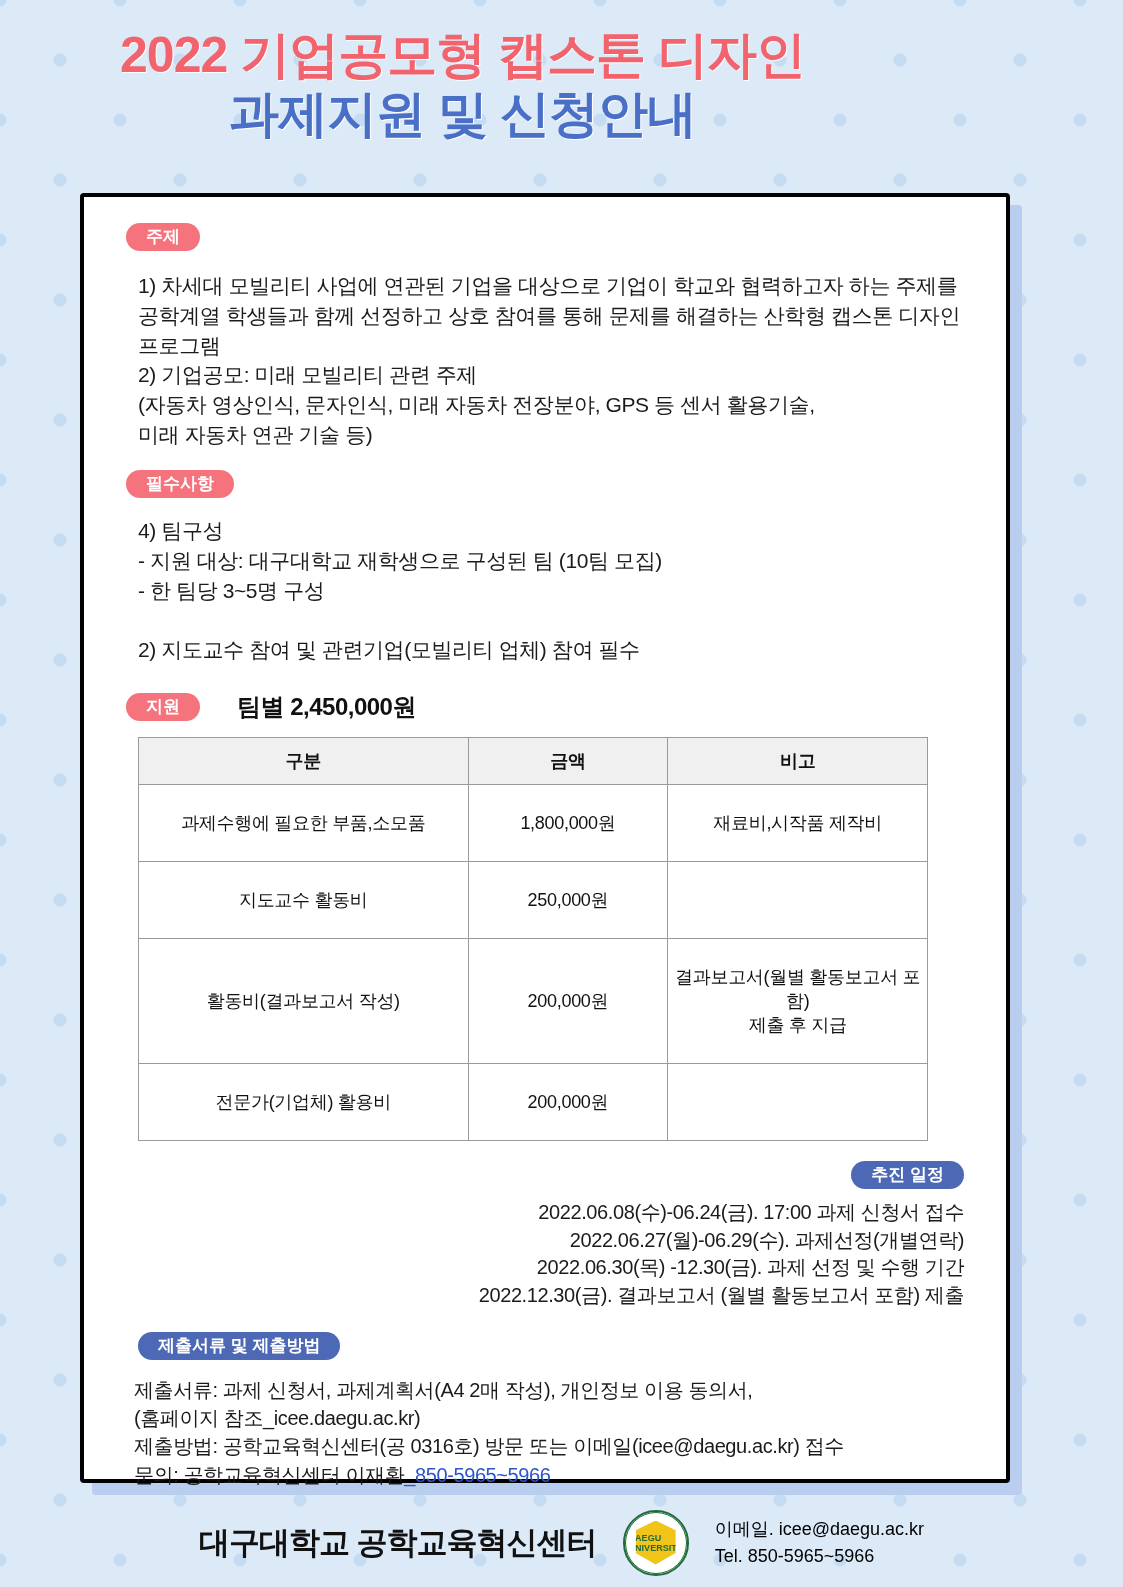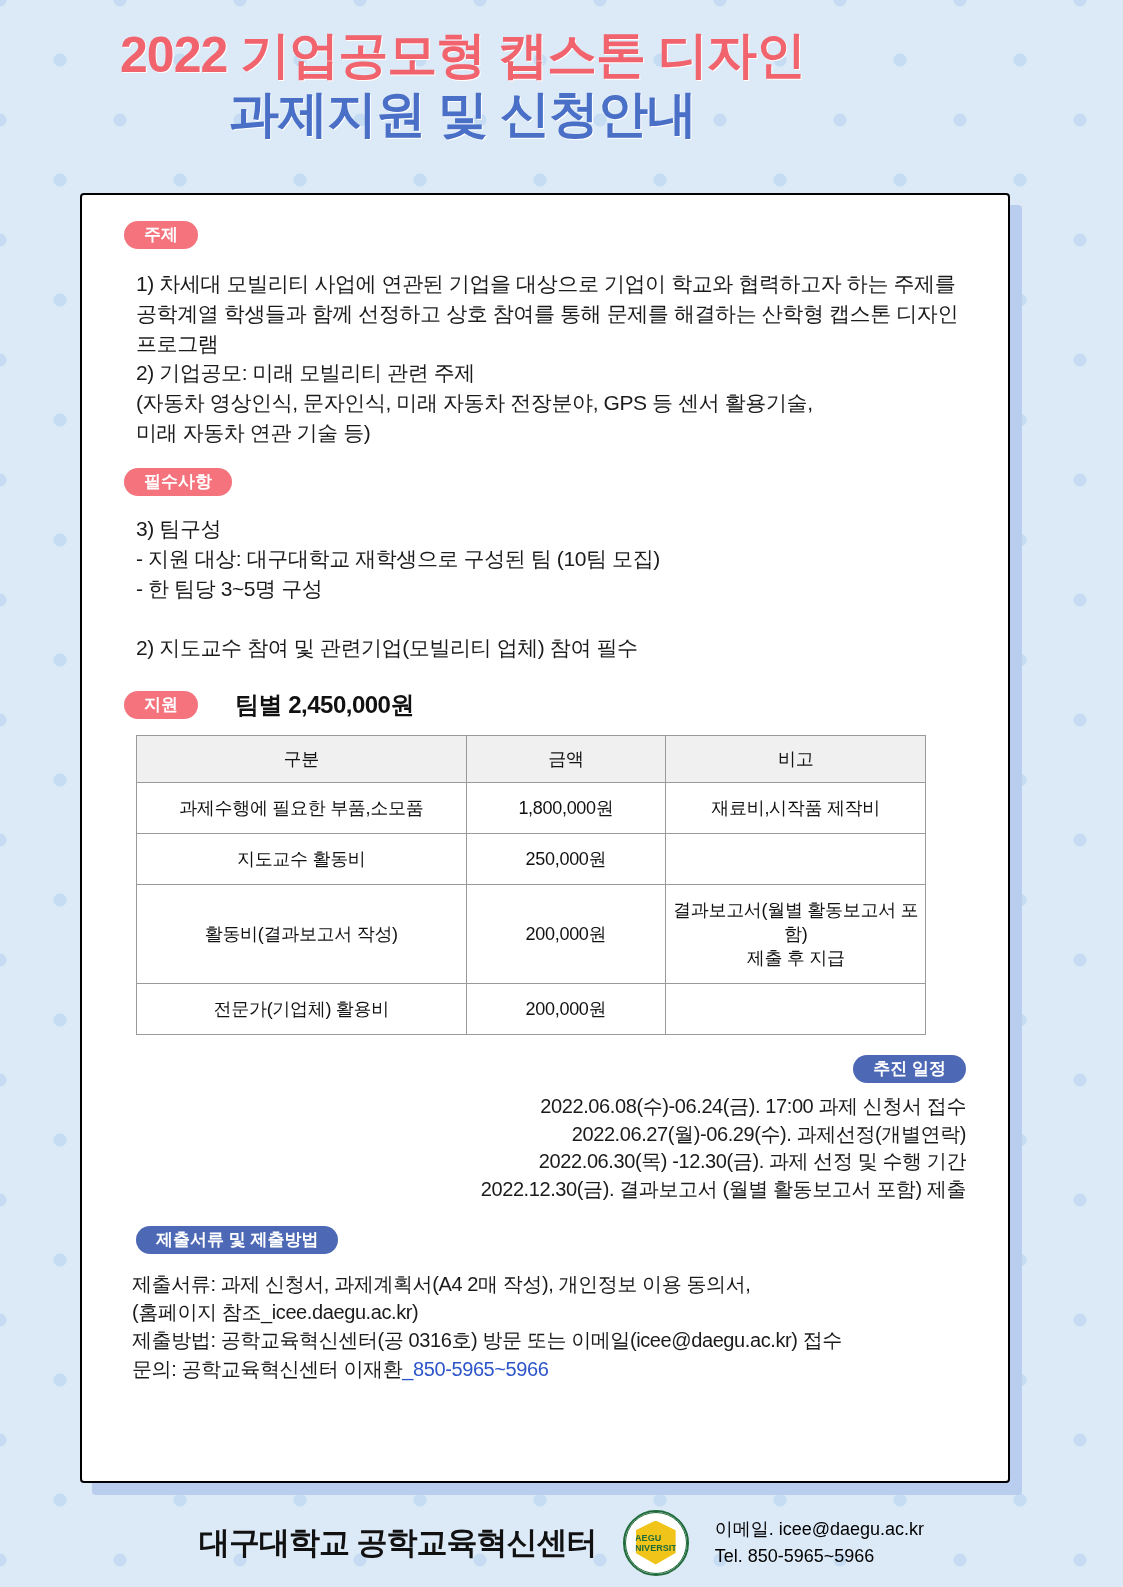--- a/index.html
+++ b/index.html
@@ -56,21 +56,21 @@
     background: #b9cdee;
     border-radius: 4px;
   }
   .card {
     position: absolute;
     left: 80px;
     top: 193px;
     width: 930px;
     height: 1290px;
     background: #ffffff;
-    border: 2px solid #000000;
+    border: 4px solid #000000;
     border-radius: 4px;
     padding: 26px 42px 10px 42px;
   }
 
   .pill {
     display: inline-block;
     color: #ffffff;
     font-size: 17px;
     font-weight: bold;
     border-radius: 16px;
@@ -111,26 +111,26 @@
     margin-top: 14px;
     margin-left: 12px;
     width: 790px;
     background: #fff;
   }
   table.fund th, table.fund td {
     border: 1px solid #9a9a9a;
     text-align: center;
     font-size: 18px;
     color: #111;
-    padding: 13px 6px;
+    padding: 26px 6px;
     letter-spacing: -0.3px;
   }
   table.fund th {
     background: #f0f0f0;
-    font-weight: normal;
+    font-weight: bold;
     padding: 11px 6px;
   }
   .col1 { width: 330px; }
   .col2 { width: 200px; }
   .col3 { width: 260px; }
 
   .sched-list p { margin: 0; font-size: 20px; color: #1b1b1b; line-height: 1.38; letter-spacing: -0.4px; }
 
   .docs p { margin: 0; font-size: 20px; color: #1b1b1b; line-height: 1.42; letter-spacing: -0.4px; }
   .phone { color: #2d55c9; }
@@ -194,21 +194,21 @@
         <p class="body-text">1) 차세대 모빌리티 사업에 연관된 기업을 대상으로 기업이 학교와 협력하고자 하는 주제를 공학계열 학생들과 함께  선정하고 상호 참여를 통해 문제를 해결하는 산학형 캡스톤 디자인 프로그램</p>
         <p class="body-text mt14">2) 기업공모: 미래 모빌리티 관련 주제</p>
         <p class="body-text">(자동차 영상인식, 문자인식, 미래 자동차 전장분야, GPS 등 센서 활용기술,</p>
         <p class="body-text"> 미래 자동차 연관 기술 등)</p>
       </div>
     </div>
 
     <div style="margin-top:20px;">
       <div class="pill pill-red">필수사항</div>
       <div class="block" style="margin-top:18px;">
-        <p class="body-text">3) 팀구성</p>
+        <p class="body-text">4) 팀구성</p>
         <p class="body-text">-  지원 대상: 대구대학교 재학생으로 구성된 팀 (10팀 모집)</p>
         <p class="body-text">-  한 팀당 3~5명 구성</p>
         <p class="body-text red-text" style="margin-top:30px;">2) 지도교수 참여 및 관련기업(모빌리티 업체) 참여 필수</p>
       </div>
     </div>
 
     <div>
       <div class="support-row">
         <div class="pill pill-red">지원</div>
         <div class="support-amount">팀별 2,450,000원</div>

